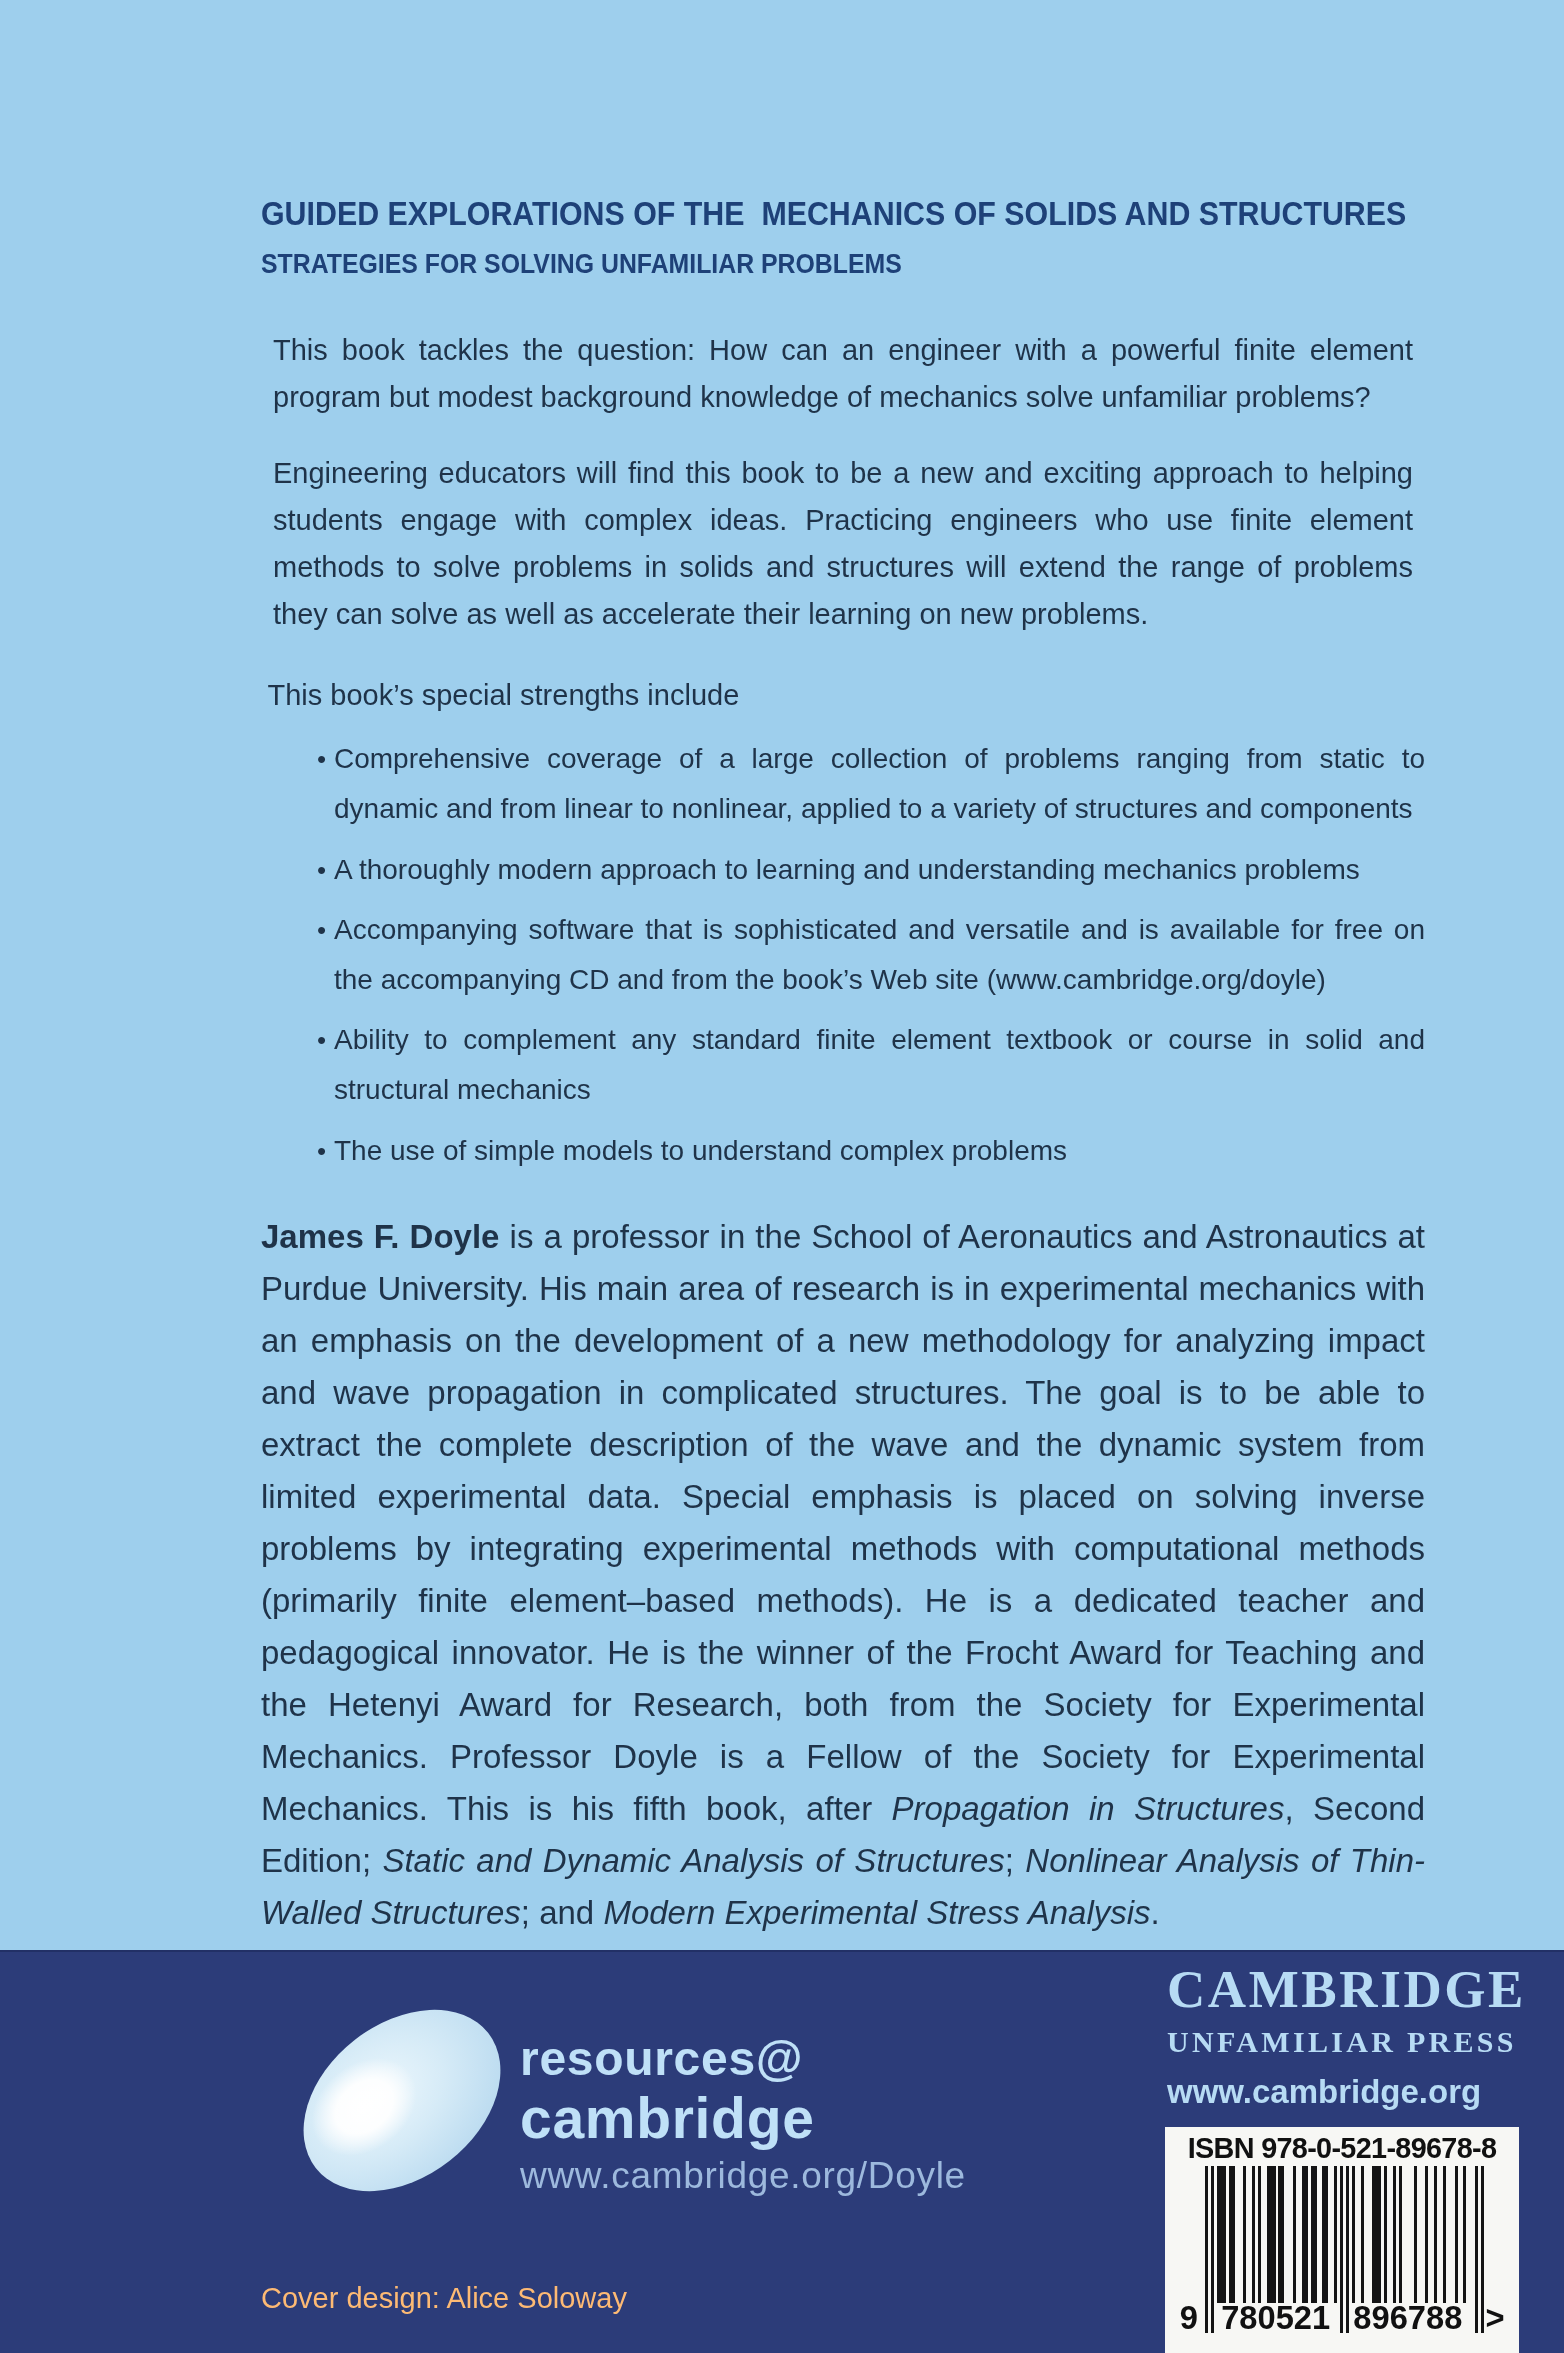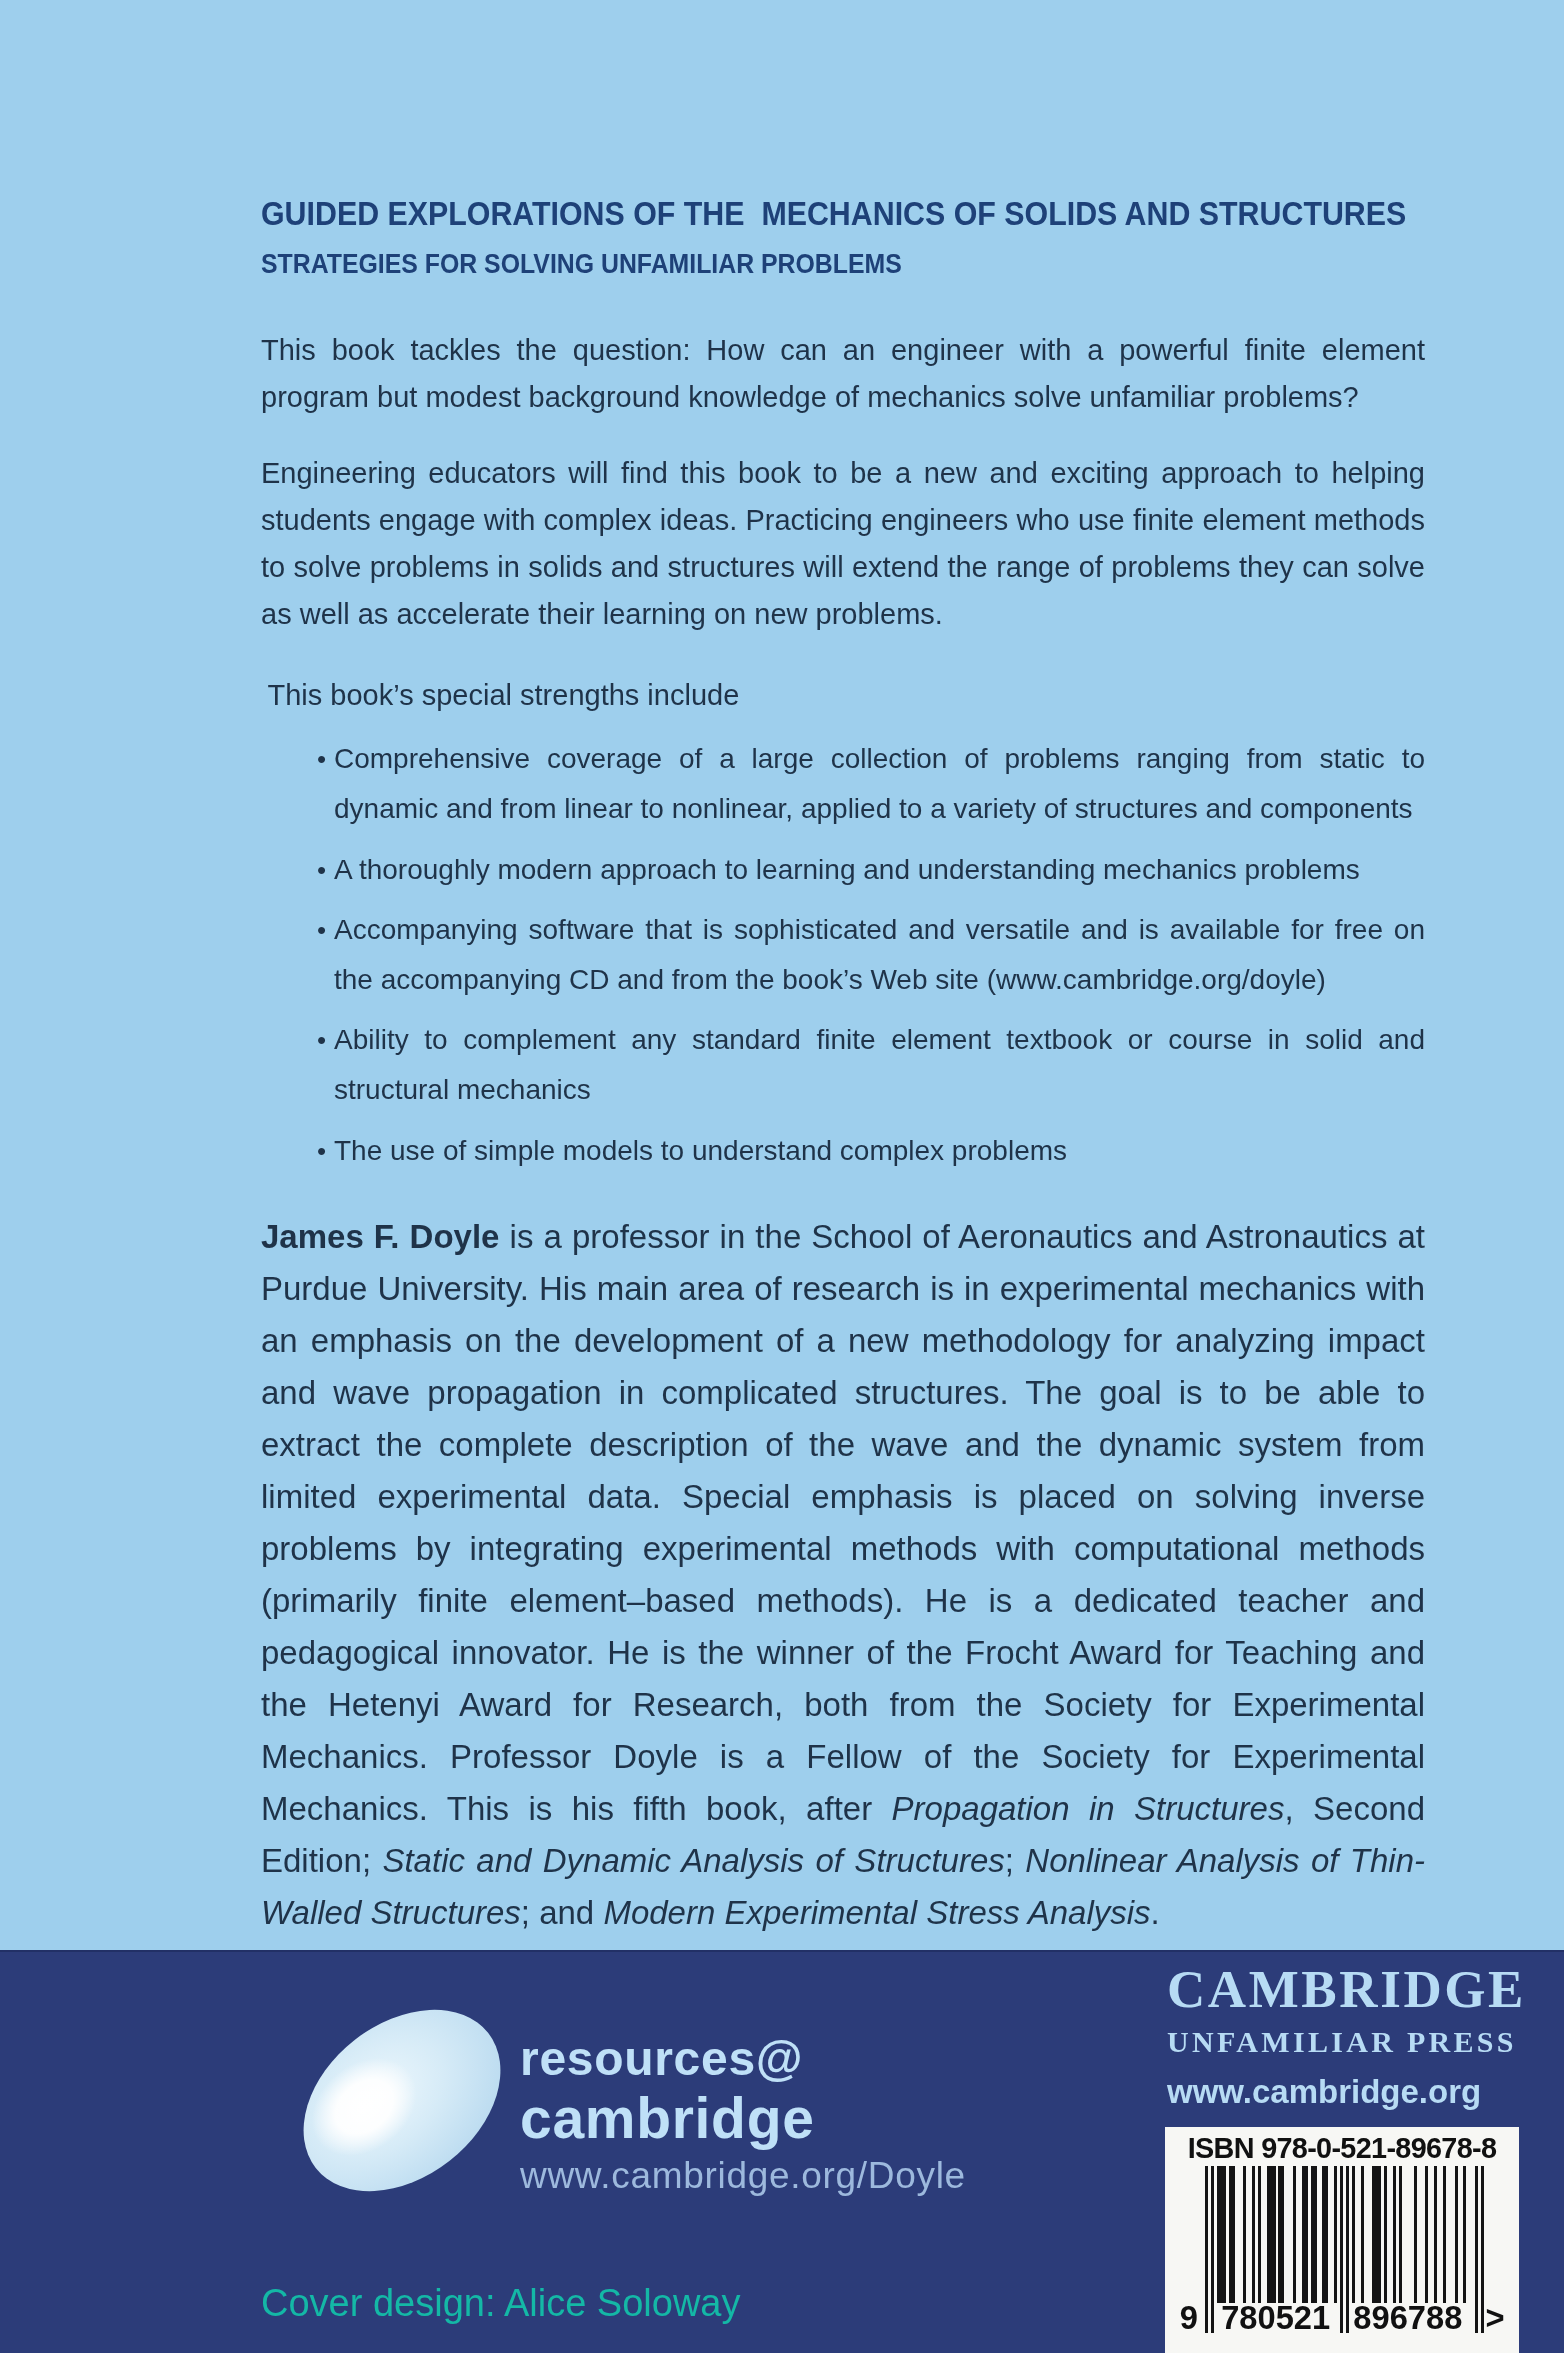--- a/index.html
+++ b/index.html
@@ -20,21 +20,21 @@
     color:#1e4178;letter-spacing:0px;white-space:pre;
     transform:scaleX(.92);transform-origin:left top;
   }
   .subtitle{
     font-weight:bold;font-size:27px;line-height:1.1;margin-top:17px;
     color:#1e4178;white-space:pre;
     transform:scaleX(.92);transform-origin:left top;
   }
   .para{
     font-size:29px;line-height:47px;text-align:justify;
-    margin:0;margin-top:47px;color:#1f3349;
+    margin:12px;margin-top:47px;color:#1f3349;
   }
   .para + .para{margin-top:29px;}
   .strengths{
     font-size:29px;line-height:39px;margin:0;margin-top:38px;
     padding-left:6.5px;color:#1f3349;
   }
   ul.bullets{
     list-style:none;margin:19.6px 0 0 0;padding:0;
   }
   ul.bullets li{
@@ -94,21 +94,21 @@
   .barcode .bar.guard{height:167px;}
   .isbndigits{
     position:absolute;left:7.8px;right:7.8px;top:168px;height:39px;
     display:flex;justify-content:space-between;align-items:flex-end;
     font-weight:bold;font-size:34px;color:#111;
     transform:scaleX(.96);transform-origin:center top;
   }
   .isbndigits span{background:transparent;line-height:1;}
   .credit{
     position:absolute;left:261px;top:330px;
-    font-size:38px;color:#14b8a6;
+    font-size:29px;color:#fdba74;
   }
 </style>
 </head>
 <body>
 
 <div class="cover">
 
   <div class="content">
     <div class="title">GUIDED EXPLORATIONS OF THE  MECHANICS OF SOLIDS AND STRUCTURES</div>
     <div class="subtitle">STRATEGIES FOR SOLVING UNFAMILIAR PROBLEMS</div>

